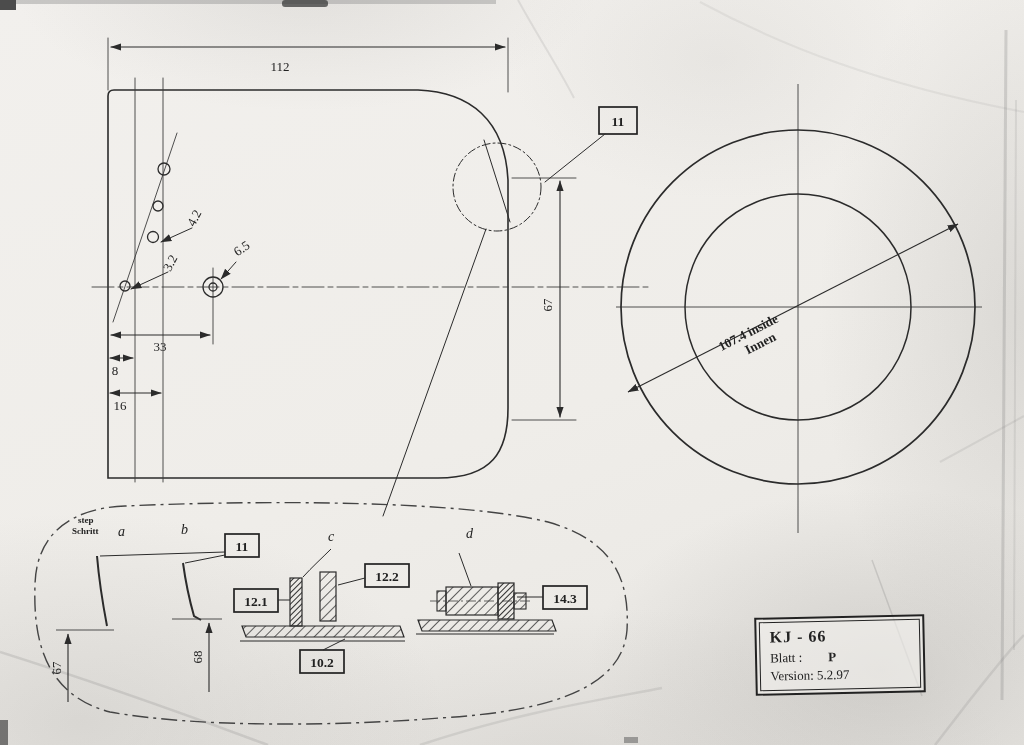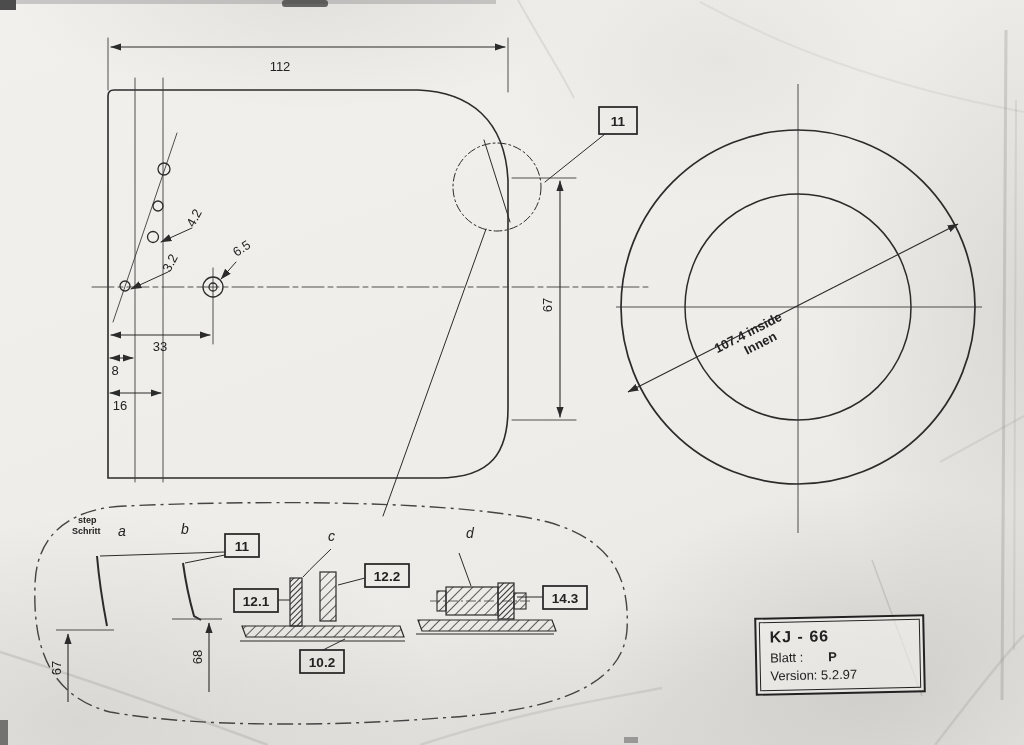--- a/index.html
+++ b/index.html
@@ -1,18 +1,18 @@
 <!DOCTYPE html>
 <html><head>
 <meta charset="utf-8">
 <style>
   html,body{margin:0;padding:0;background:#d8d6d2;}
   .canvas{
     position:relative;width:1024px;height:745px;overflow:hidden;
-    font-family:Liberation Sans, sans-serif;color:#2b2b2b;
+    font-family:Liberation Serif, serif;color:#2b2b2b;
     background:
       radial-gradient(420px 260px at 86% 90%, rgba(150,148,144,.30), transparent 70%),
       radial-gradient(520px 300px at 8% 97%, rgba(158,156,152,.26), transparent 70%),
       radial-gradient(640px 220px at 55% 102%, rgba(165,162,158,.22), transparent 70%),
       radial-gradient(300px 520px at 101% 42%, rgba(158,156,152,.25), transparent 72%),
       radial-gradient(420px 180px at 30% -2%, rgba(170,168,164,.22), transparent 70%),
       radial-gradient(300px 200px at 70% 8%, rgba(190,188,184,.18), transparent 70%),
       linear-gradient(160deg,#f2f0ed 0%,#efede9 55%,#e8e6e2 100%);
   }
   svg{position:absolute;inset:0;}

